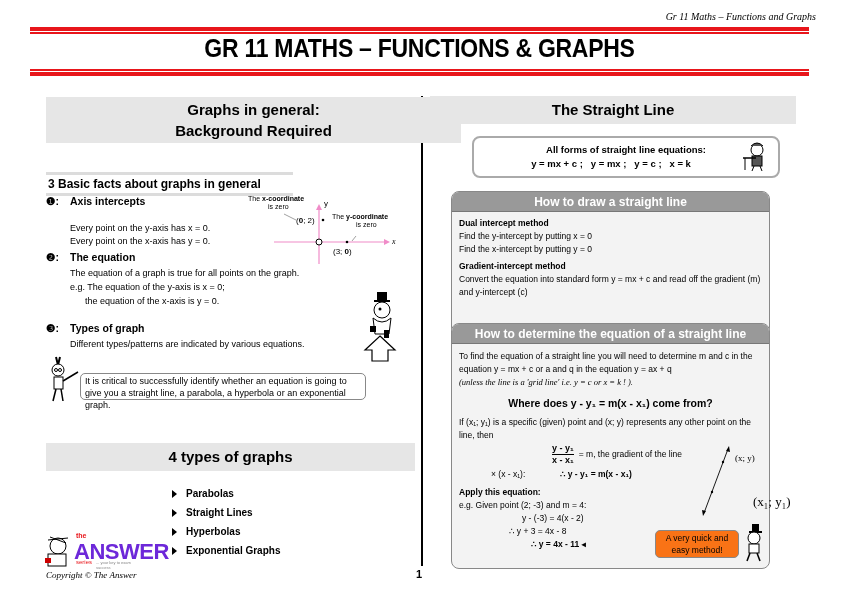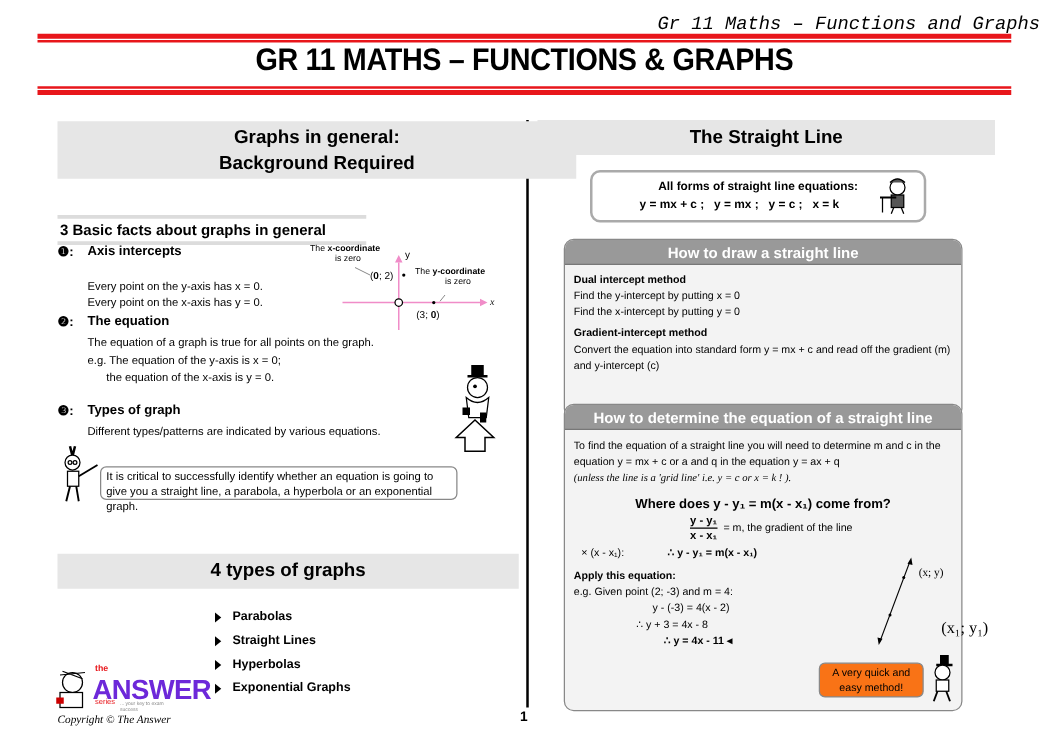--- a/index.html
+++ b/index.html
@@ -1,19 +1,19 @@
 <!DOCTYPE html>
 <html><head>
 <meta charset="utf-8">
 <style>
   * { box-sizing: border-box; margin: 0; padding: 0; }
   html, body { width: 842px; height: 595px; background: #ffffff; overflow: hidden; }
   body { position: relative; font-family: "Liberation Sans", sans-serif; color: #000; }
 
-  .running-head { position: absolute; right: 10px; top: 11px; font-family: Liberation Mono, monospace; font-style: italic; font-size: 15px; }
+  .running-head { position: absolute; right: 26px; top: 11px; font-family: Liberation Serif, serif; font-style: italic; font-size: 10px; }
   .red-line-thick { position: absolute; left: 30px; width: 779px; height: 4px; background: #e8161b; }
   .red-line-thin { position: absolute; left: 30px; width: 779px; height: 1.5px; background: #e8161b; }
   .main-title { position: absolute; left: 30px; top: 34px; width: 779px; text-align: center; font-family: "Liberation Sans", sans-serif; font-weight: bold; font-size: 25px; letter-spacing: -0.3px; transform: scaleX(0.92); }
 
   .col-divider { position: absolute; left: 421px; top: 96px; width: 1.5px; height: 470px; background: #000; }
   .page-num { position: absolute; left: 416px; top: 568px; font-weight: bold; font-size: 11px; }
 
   .grey-banner { position: absolute; background: #e6e6e6; text-align: center; font-weight: bold; font-size: 15px; line-height: 21px; }
   .sub-banner { position: absolute; left: 46px; top: 172px; width: 247px; height: 24px; border-top: 3px solid #dcdcdc; border-bottom: 3px solid #dcdcdc; font-weight: bold; font-size: 12px; line-height: 18px; padding-left: 2px; }
 
@@ -25,21 +25,21 @@
 
   .note-box { position: absolute; left: 80px; top: 373px; width: 286px; height: 27px; border: 1px solid #888; border-radius: 5px; font-size: 9px; line-height: 12px; padding: 1px 4px; }
 
   .bullets { position: absolute; left: 172px; top: 484px; font-weight: bold; font-size: 10px; }
   .bullets li { list-style: none; height: 19px; display: flex; align-items: center; gap: 9px; }
   .tri { width: 0; height: 0; border-left: 5px solid #000; border-top: 4px solid transparent; border-bottom: 4px solid transparent; }
 
   .logo { position: absolute; left: 44px; top: 534px; width: 100px; height: 40px; }
   .copyright { position: absolute; left: 46px; top: 570px; font-family: "Liberation Serif", serif; font-style: italic; font-size: 9px; }
 
-  .forms-box { position: absolute; left: 472px; top: 136px; width: 269px; height: 42px; border: 2px solid #aaa; border-radius: 8px; font-weight: bold; font-size: 9.5px; text-align: center; padding-top: 5px; line-height: 14px; }
+  .forms-box { position: absolute; left: 472px; top: 136px; width: 308px; height: 42px; border: 2px solid #aaa; border-radius: 8px; font-weight: bold; font-size: 9.5px; text-align: center; padding-top: 5px; line-height: 14px; }
 
   .panel { position: absolute; left: 451px; width: 319px; border: 1px solid #888; border-radius: 8px; background: #f3f3f3; overflow: hidden; }
   .panel-head { background: #999; color: #fff; font-weight: bold; font-size: 12px; text-align: center; height: 20px; line-height: 20px; border-bottom: 1px solid #777; }
   .panel-body { padding: 4px 7px; font-size: 8.5px; line-height: 13px; position: relative; }
   .b { font-weight: bold; }
 
   .quick-box { position: absolute; left: 655px; top: 530px; width: 84px; height: 28px; border: 1px solid #888; border-radius: 5px; background: #f97316; font-size: 8.5px; line-height: 12px; text-align: center; padding-top: 1px; }
 </style>
 </head>
 <body>
@@ -199,30 +199,31 @@
     <div>Convert the equation into standard form  y = mx + c and read off the gradient (m)  and y-intercept (c)</div>
   </div>
 </div>
 
 <div class="panel" style="top:323px; height:246px;">
   <div class="panel-head">How to determine the equation of a straight line</div>
   <div class="panel-body">
     <div style="margin-top:2px;">To find the equation of a straight line you will need to determine m and c in the equation  y = mx + c  or  a and q in the equation y = ax + q</div>
     <div class="serif-i" style="font-size:8.5px;">(unless the line is a 'grid line'  i.e.  y = c  or  x = k ! ).</div>
     <div class="b" style="text-align:center; font-size:10.5px; margin-top:8px;">Where does y - y₁ = m(x - x₁) come from?</div>
+    <div style="margin-top:6px; width:305px;">If (x₁; y₁) is a specific (given) point and (x; y) represents any other point on the line, then</div>
     <div style="display:flex; align-items:center; margin-left:93px; margin-top:1px;">
       <div style="display:inline-flex; flex-direction:column; align-items:center; font-weight:bold; font-size:9px; line-height:11px;">
         <span>y - y₁</span>
         <span style="display:block; width:100%; height:1px; background:#000;"></span>
         <span>x - x₁</span>
       </div>
       <span style="margin-left:5px;">=  m, the gradient of the line</span>
     </div>
     <div style="display:flex; margin-top:2px;">
-      <span style="margin-left:6px; width:69px;">× (x - x₁):</span>
+      <span style="margin-left:32px; width:69px;">× (x - x₁):</span>
       <span class="b">∴  y - y₁  =  m(x - x₁)</span>
     </div>
     <div class="b" style="margin-top:5px;">Apply this equation:</div>
     <div>e.g.  Given point (2; -3)  and  m = 4:</div>
     <div style="margin-left:63px;">y - (-3)  =  4(x - 2)</div>
     <div style="margin-left:50px;">∴  y + 3  =  4x - 8</div>
     <div class="b" style="margin-left:72px;">∴  y  =  4x - 11  ◂</div>
   </div>
 </div>
 

